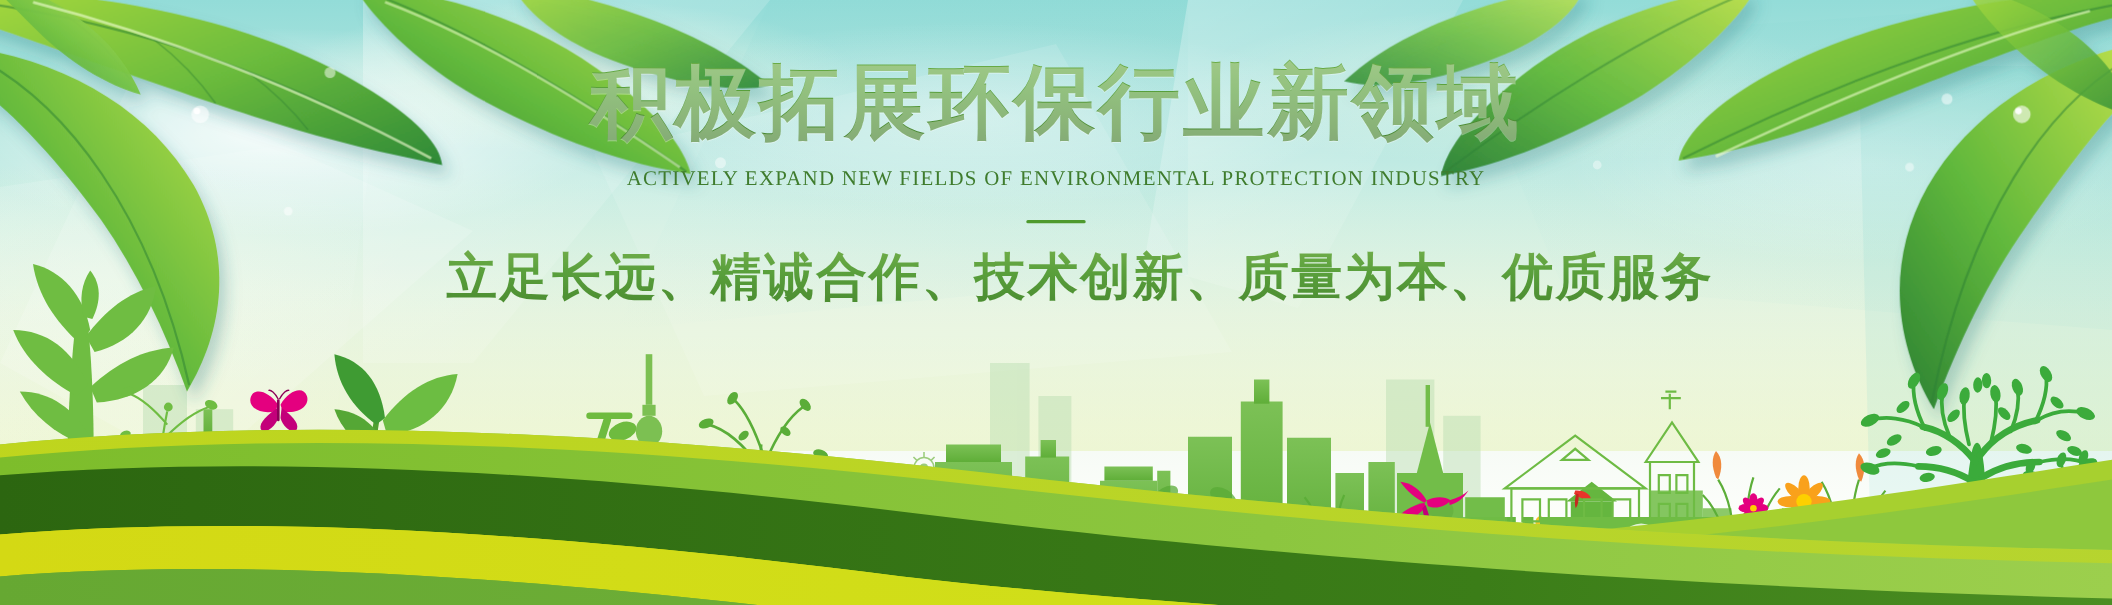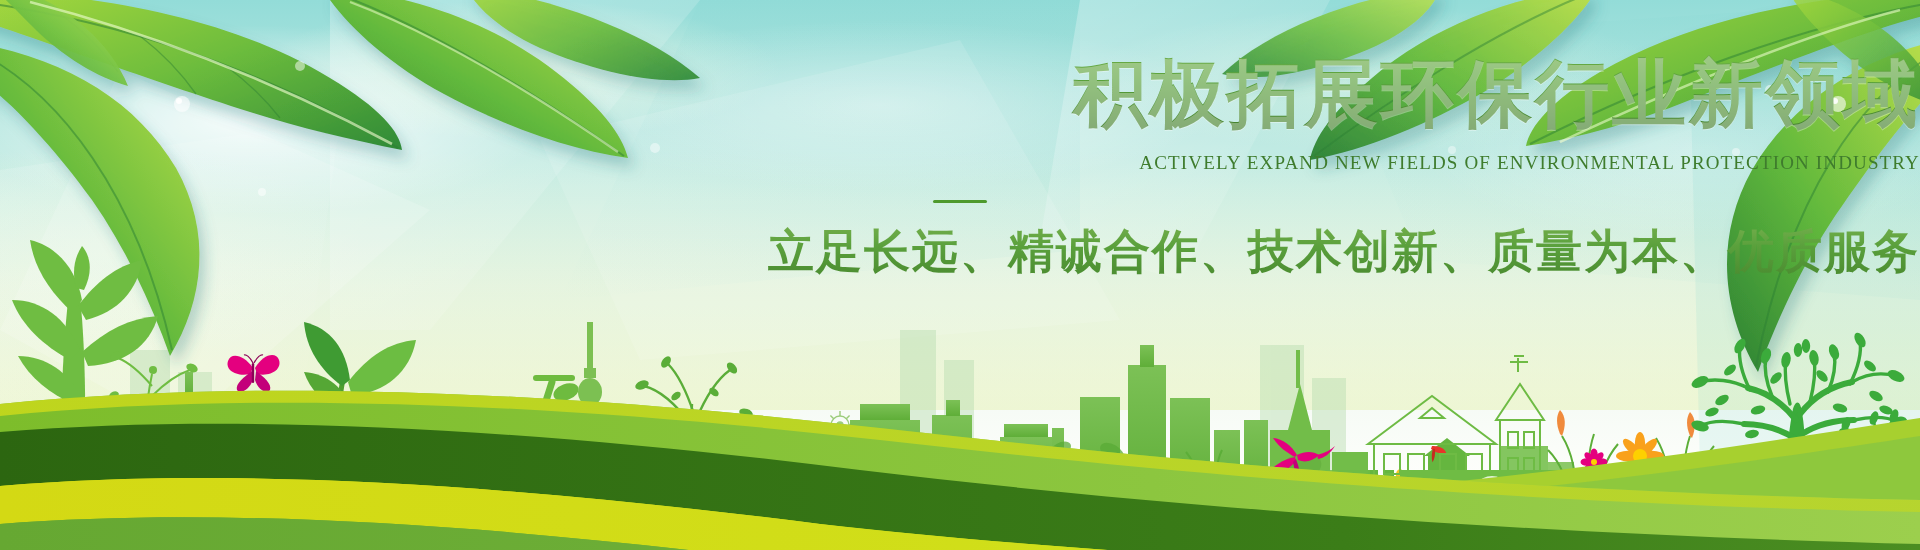--- a/index.html
+++ b/index.html
@@ -6,21 +6,21 @@
   html,body{margin:0;padding:0;background:#fff;}
   body{font-family:"Liberation Serif",serif;}
   .banner{
     position:relative;width:1920px;height:550px;overflow:hidden;
     background:linear-gradient(175deg,#9fe0dc 0%,#b4e6df 14%,#cceee6 30%,#e3f4ec 48%,#f1f9f2 64%,#fbfdf8 80%,#ffffff 94%);
   }
   .layer{position:absolute;left:0;top:0;width:1920px;height:550px;}
   .nofill{pointer-events:none;}
 
   
-  .textblock{position:absolute;left:0;top:52px;width:1920px;text-align:right;z-index:40;}
+  .textblock{position:absolute;left:0;top:52px;width:1920px;text-align:center;z-index:40;}
   .title{
     font-family:"Liberation Serif",serif;
     font-size:74px;line-height:84px;font-weight:700;
     letter-spacing:3px;
     color:#54993a;
     background:linear-gradient(180deg,#6eae48 0%,#59a03b 35%,#4c8c31 72%,#3f7a2b 100%);
     -webkit-background-clip:text;background-clip:text;
     -webkit-text-fill-color:transparent;
     text-shadow:0 1px 0 rgba(255,255,255,.35);
     margin:0;

